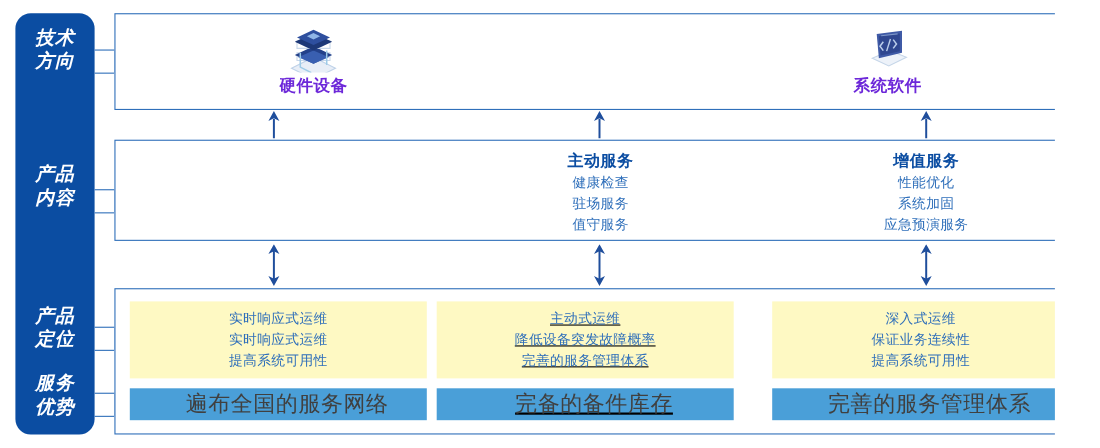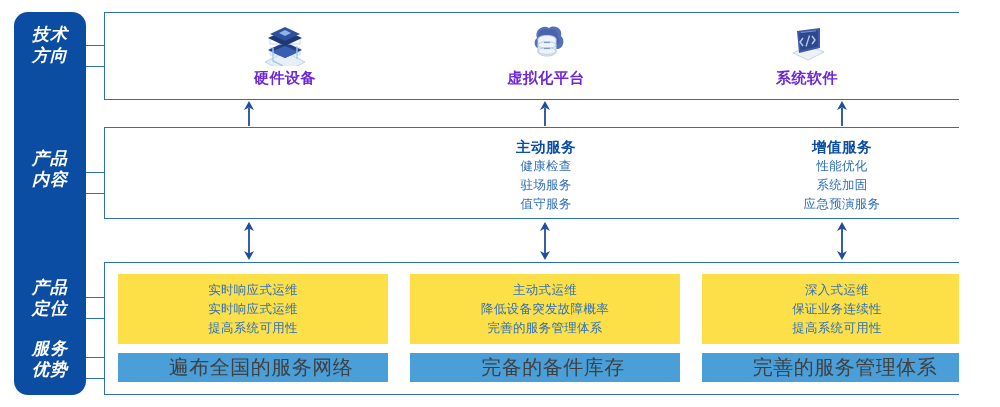--- a/index.html
+++ b/index.html
@@ -116,21 +116,21 @@
     letter-spacing:.3px;
   }
 
   
   .bottom-col{
     position:absolute;
     top:11px;
     width:270px;
   }
   .gray-box{
-    background:#fde047;
+    background:#fef9c3;
     height:70px;
     display:flex;
     flex-direction:column;
     align-items:center;
     justify-content:center;
     text-align:center;
   }
   .g-line{
     color:#2f6fba;
     font-size:12.5px;
@@ -198,35 +198,20 @@
           <polygon points="23,8 40,16 23,24 6,16" fill="#1d3877"></polygon>
           <polygon points="23,5 38,12 23,19 8,12" fill="#2e4f9e"></polygon>
           <polygon points="23,8 29,11 23,14 17,11" fill="#8fb5e6"></polygon>
           <polyline points="11,26 11,39 21,44" fill="none" stroke="#9ecbe8" stroke-width="1.4"></polyline>
           <polyline points="35,24 35,37" fill="none" stroke="#9ecbe8" stroke-width="1.4"></polyline>
         </svg>
       </div>
       <div class="tech-title">硬件设备</div>
     </div>
 
-    <div class="tech-col" style="left:351px; width:180px;">
-      <div class="tech-icon">
-        <svg width="46" height="44" viewBox="0 0 46 44">
-          <path d="M14 16 C11 8, 20 2, 26 6 C32 2, 40 7, 38 14 C42 17, 41 26, 35 27 L18 27 C11 27, 10 19, 14 16 Z" fill="#5771b8"></path>
-          <path d="M16 15 C14 9, 21 5, 26 8 C30 5, 36 9, 35 15 C38 18, 36 24, 32 24 L19 24 C14 24, 13 17, 16 15 Z" fill="#3f57a0" opacity=".55"></path>
-          <ellipse cx="24" cy="17" rx="9" ry="3.6" fill="#eef3fa" stroke="#b9cbe3" stroke-width="1"></ellipse>
-          <path d="M15 17 L15 30 C15 32, 19 34, 24 34 C29 34, 33 32, 33 30 L33 17" fill="#eef3fa" stroke="#b9cbe3" stroke-width="1"></path>
-          <ellipse cx="24" cy="23" rx="9" ry="3.4" fill="none" stroke="#b9cbe3" stroke-width="1"></ellipse>
-          <ellipse cx="24" cy="29" rx="9" ry="3.4" fill="none" stroke="#b9cbe3" stroke-width="1"></ellipse>
-          <line x1="21" y1="20.5" x2="27" y2="20.5" stroke="#7f9ec4" stroke-width="1.2"></line>
-          <line x1="21" y1="26.5" x2="27" y2="26.5" stroke="#7f9ec4" stroke-width="1.2"></line>
-        </svg>
-      </div>
-      <div class="tech-title">虚拟化平台</div>
-    </div>
 
     <div class="tech-col" style="left:612px; width:180px;">
       <div class="tech-icon">
         <svg width="46" height="44" viewBox="0 0 46 44">
           <polygon points="9,31 24,38 40,30 25,24" fill="#edf2f9" stroke="#c5d5e8" stroke-width="1"></polygon>
           <polygon points="13,9 36,6 36,26 15,31" fill="#3f5aa6"></polygon>
           <polygon points="15,11 34,8.5 34,24.5 16.5,28.5" fill="#2f4790"></polygon>
           <polyline points="19,24 16,20 19,16" fill="none" stroke="#b9ccea" stroke-width="1.4"></polyline>
           <polyline points="28,14 31,18 28,22" fill="none" stroke="#b9ccea" stroke-width="1.4"></polyline>
           <line x1="25.5" y1="13.5" x2="22" y2="24.5" stroke="#b9ccea" stroke-width="1.3"></line>
@@ -300,21 +285,21 @@
 
     <div class="bottom-col" style="left:13px;">
       <div class="gray-box">
         <div class="g-line">实时响应式运维</div>
         <div class="g-line">实时响应式运维</div>
         <div class="g-line">提高系统可用性</div>
       </div>
       <div class="blue-bar">遍布全国的服务网络</div>
     </div>
 
-    <div class="bottom-col" style="left:305px;">
+    <div class="bottom-col" style="left:292px;text-decoration:underline;">
       <div class="gray-box">
         <div class="g-line">主动式运维</div>
         <div class="g-line">降低设备突发故障概率</div>
         <div class="g-line">完善的服务管理体系</div>
       </div>
       <div class="blue-bar">完备的备件库存</div>
     </div>
 
     <div class="bottom-col" style="left:597px;">
       <div class="gray-box">

